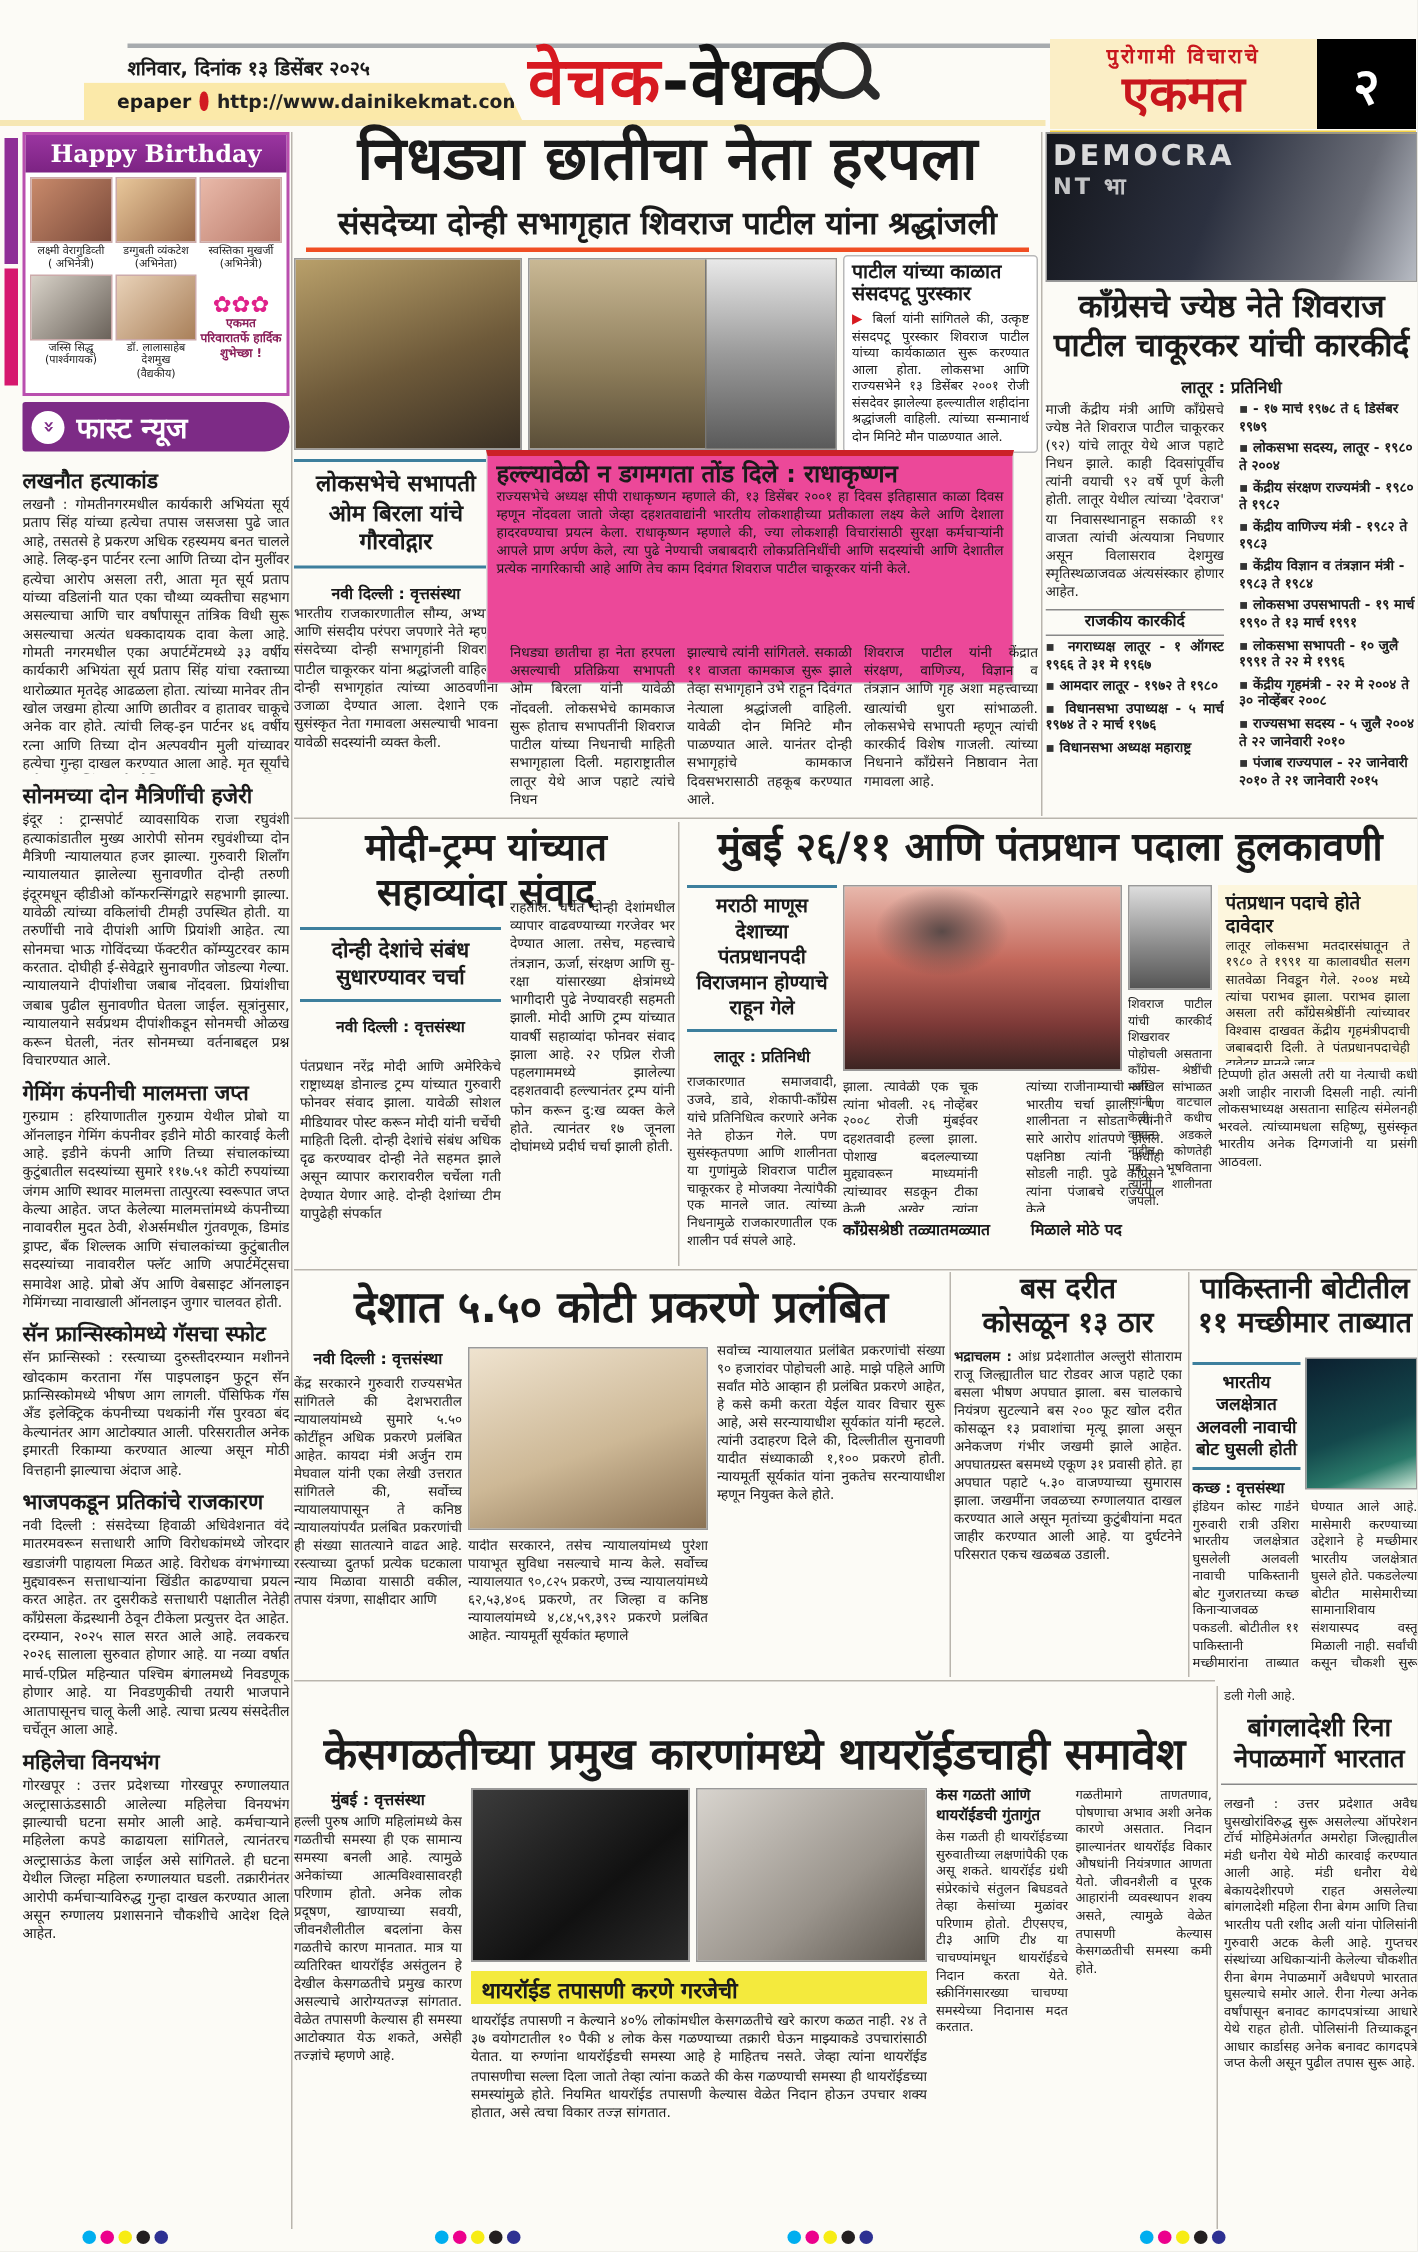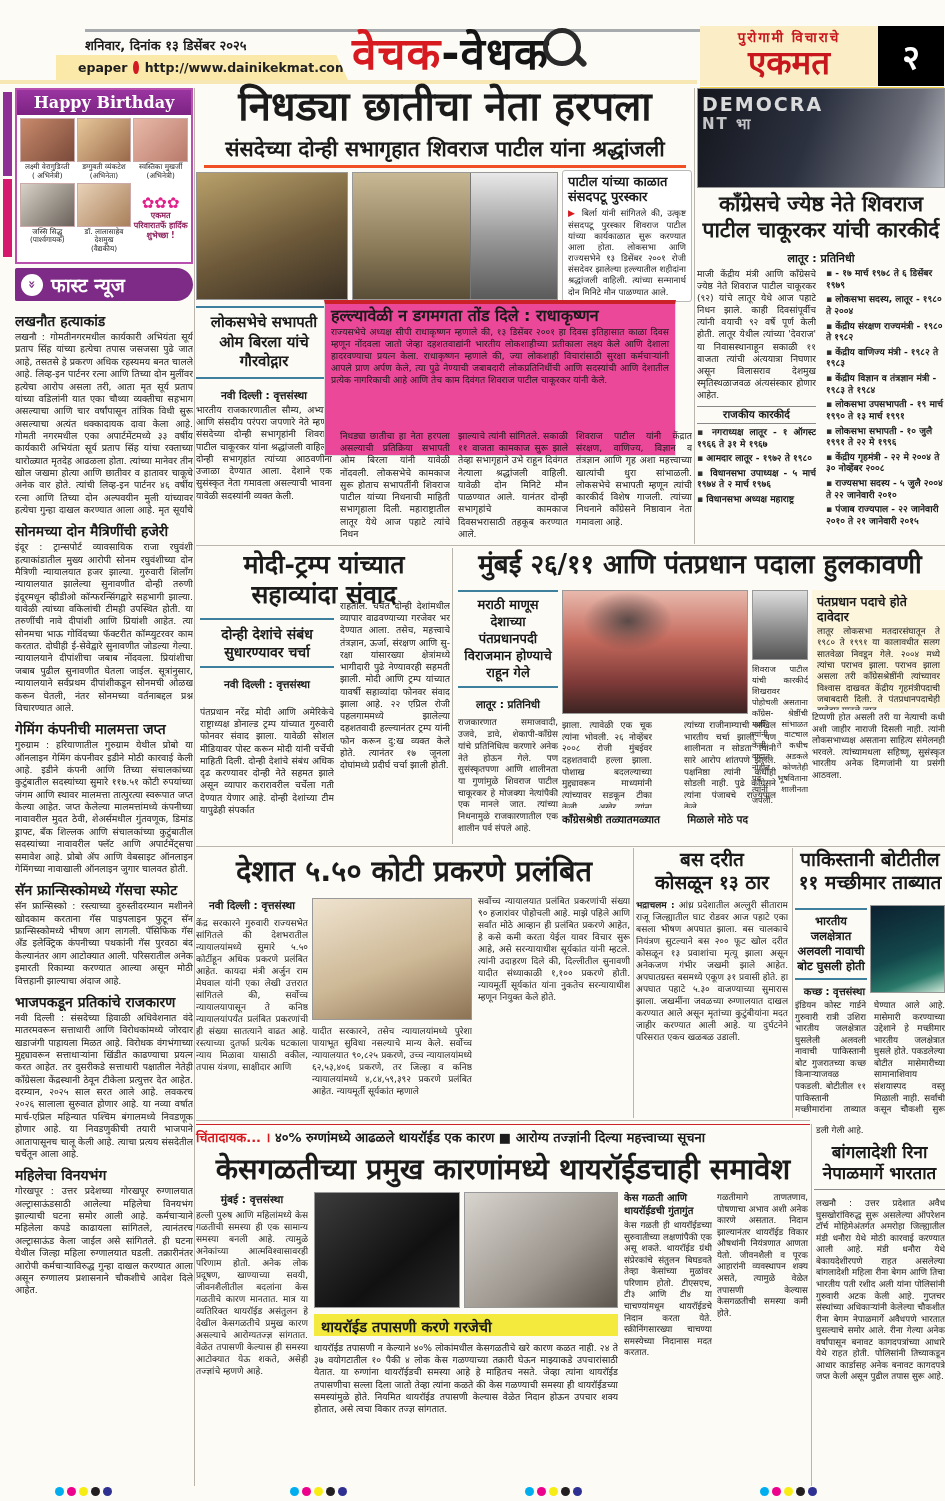--- a/index.html
+++ b/index.html
@@ -123,21 +123,21 @@
   .pend-c2{left:312px;top:1026px;width:160px;height:92px;font-size:9px;}
   .pend-c3{left:478px;top:896px;width:152px;height:222px;font-size:9px;}
   
   .bus-headline{left:636px;top:848px;width:152px;font-size:19px;font-weight:900;text-align:center;line-height:1.2;}
   .bus-body{left:636px;top:900px;width:152px;height:218px;font-size:9px;}
   .dl{font-weight:800;}
   
   .fish-headline{left:795px;top:848px;width:150px;font-size:19px;font-weight:900;text-align:center;line-height:1.2;}
   .fish-ch{left:795px;top:908px;width:70px;font-size:11.5px;padding:4px 1px;}
   .fish-photo{left:870px;top:905px;width:75px;height:88px;background:linear-gradient(160deg,#0c2030,#14484c 55%,#2a7a6a 80%,#cfe8d8 100%);}
-  .fish-byline{left:795px;top:984px;width:70px;font-size:10px;font-weight:800;text-align:right;}
+  .fish-byline{left:795px;top:984px;width:70px;font-size:10px;font-weight:800;text-align:left;}
   .fish-body{left:795px;top:1000px;width:150px;height:118px;font-size:8.7px;column-count:2;column-gap:8px;}
   
   .thy-band{left:196px;top:1124px;width:614px;height:20px;border-top:1px solid #cc2128;font-size:13px;font-weight:800;padding-top:3px;}
   .thy-band .red{color:#d71920;}
   .thy-headline{left:196px;top:1148px;width:614px;font-size:29px;font-weight:900;text-align:center;}
   .thy-c1{left:196px;top:1192px;width:112px;height:294px;font-size:9px;}
   .thy-byline{font-size:10.5px;font-weight:700;text-align:center;margin-bottom:4px;}
   .thy-ph1{left:314px;top:1192px;width:146px;height:116px;background:linear-gradient(140deg,#3c3c3c,#111 60%,#2a2a2a);}
   .thy-ph2{left:464px;top:1192px;width:154px;height:116px;background:linear-gradient(140deg,#d8d4ce,#9a948c 60%,#5c564e);}
   .thy-yhead{left:314px;top:1314px;width:304px;height:22px;background:#f4ea3d;font-size:14.5px;font-weight:900;padding:2px 0 0 7px;box-sizing:border-box;}
@@ -374,24 +374,20 @@
 
   <div class="abs fish-headline">पाकिस्तानी बोटीतील ११ मच्छीमार ताब्यात</div>
   <div class="abs crosshead fish-ch">भारतीय जलक्षेत्रात अलवली नावाची बोट घुसली होती</div>
   <div class="abs ph fish-photo"></div>
   <div class="abs fish-byline">कच्छ : वृत्तसंस्था</div>
   <div class="abs fish-body just clip">
     <span>इंडियन कोस्ट गार्डने गुरुवारी रात्री उशिरा भारतीय जलक्षेत्रात घुसलेली अलवली नावाची पाकिस्तानी बोट गुजरातच्या कच्छ किनाऱ्याजवळ पकडली. बोटीतील ११ पाकिस्तानी मच्छीमारांना ताब्यात घेण्यात आले आहे.</span>
     <span>मासेमारी करण्याच्या उद्देशाने हे मच्छीमार भारतीय जलक्षेत्रात घुसले होते. पकडलेल्या बोटीत मासेमारीच्या सामानाशिवाय संशयास्पद वस्तू मिळाली नाही. सर्वांची कसून चौकशी सुरू असून चौकशीत समोर आले आहे की ४ मच्छीमार</span>
   </div>
 
-  <div class="abs thy-band">
-    <span class="red">चिंतादायक... ।</span>
-    <span>४०% रुग्णांमध्ये आढळले थायरॉईड एक कारण ■ आरोग्य तज्ज्ञांनी दिल्या महत्त्वाच्या सूचना</span>
-  </div>
   <div class="abs thy-headline">केसगळतीच्या प्रमुख कारणांमध्ये थायरॉईडचाही समावेश</div>
   <div class="abs thy-c1 clip">
     <div class="thy-byline">मुंबई : वृत्तसंस्था</div>
     <div class="just">हल्ली पुरुष आणि महिलांमध्ये केस गळतीची समस्या ही एक सामान्य समस्या बनली आहे. त्यामुळे अनेकांच्या आत्मविश्वासावरही परिणाम होतो. अनेक लोक प्रदूषण, खाण्याच्या सवयी, जीवनशैलीतील बदलांना केस गळतीचे कारण मानतात. मात्र या व्यतिरिक्त थायरॉईड असंतुलन हे देखील केसगळतीचे प्रमुख कारण असल्याचे आरोग्यतज्ज्ञ सांगतात. वेळेत तपासणी केल्यास ही समस्या आटोक्यात येऊ शकते, असेही तज्ज्ञांचे म्हणणे आहे.</div>
   </div>
   <div class="abs ph thy-ph1"></div>
   <div class="abs ph thy-ph2"></div>
   <div class="abs thy-yhead">थायरॉईड तपासणी करणे गरजेची</div>
   <div class="abs thy-ybody just clip">थायरॉईड तपासणी न केल्याने ४०% लोकांमधील केसगळतीचे खरे कारण कळत नाही. २४ ते ३७ वयोगटातील १० पैकी ४ लोक केस गळण्याच्या तक्रारी घेऊन माझ्याकडे उपचारांसाठी येतात. या रुग्णांना थायरॉईडची समस्या आहे हे माहितच नसते. जेव्हा त्यांना थायरॉईड तपासणीचा सल्ला दिला जातो तेव्हा त्यांना कळते की केस गळण्याची समस्या ही थायरॉईडच्या समस्यांमुळे होते. नियमित थायरॉईड तपासणी केल्यास वेळेत निदान होऊन उपचार शक्य होतात, असे त्वचा विकार तज्ज्ञ सांगतात.</div>
   <div class="abs thy-c2 clip">

